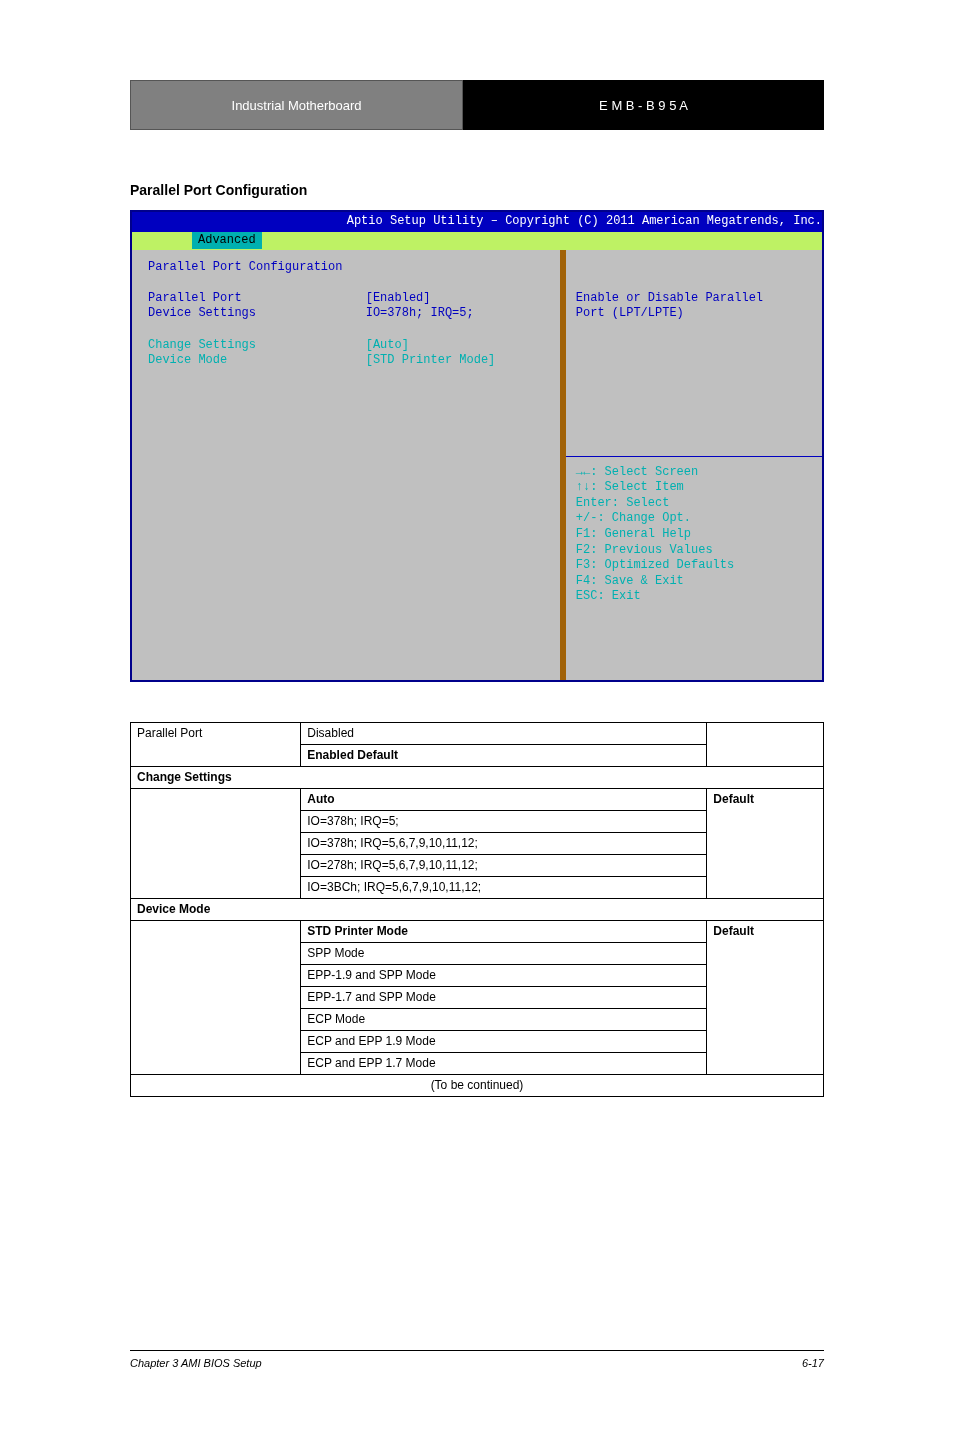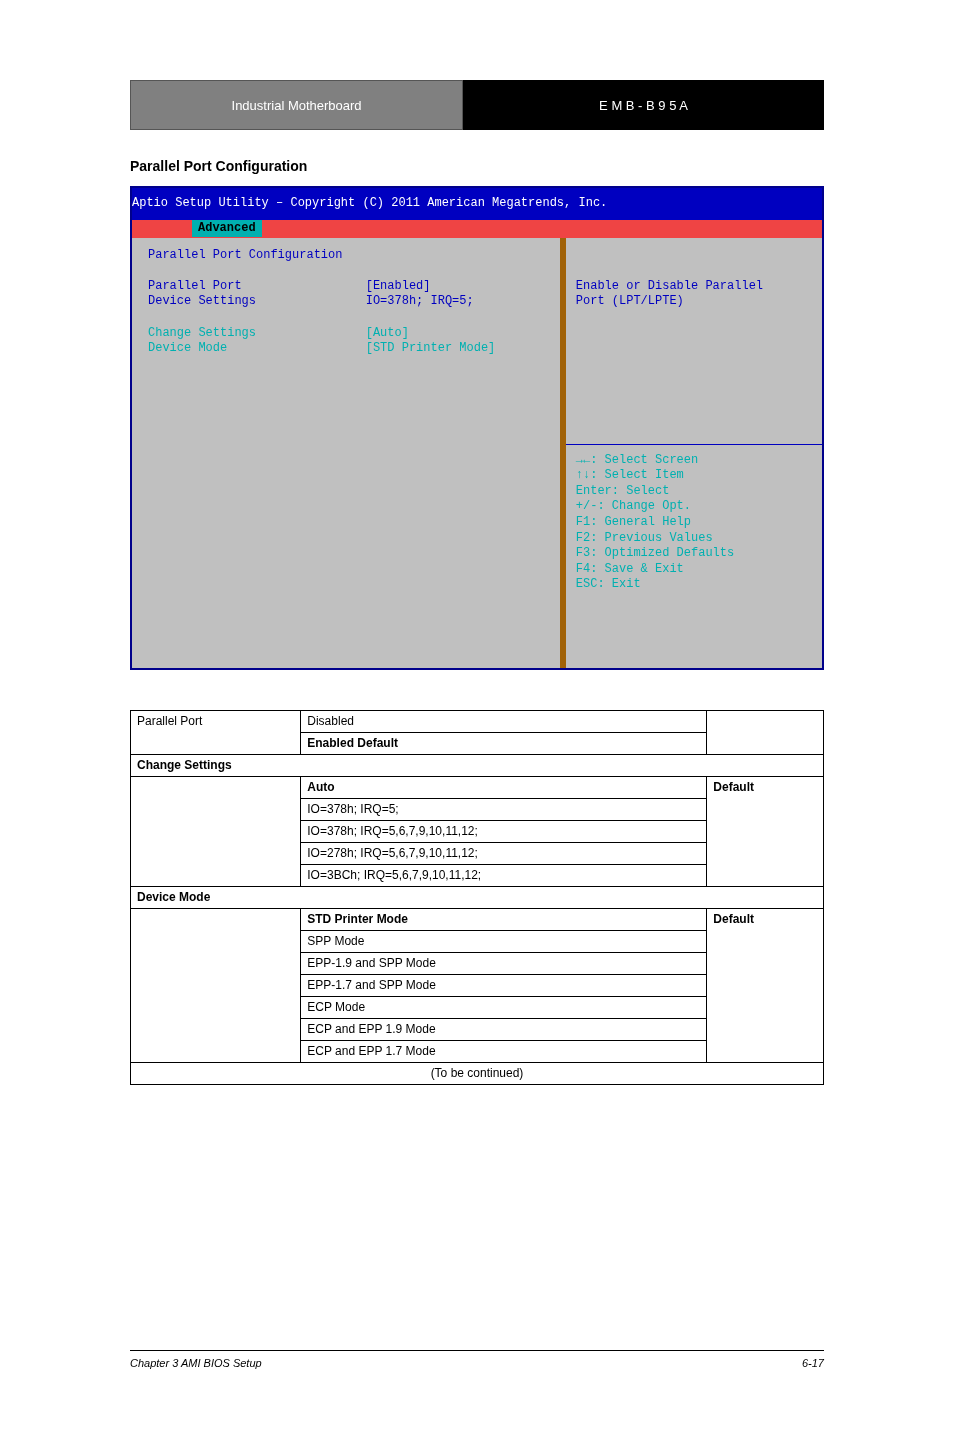--- a/index.html
+++ b/index.html
@@ -12,21 +12,21 @@
   }
   .page {
     width: 954px;
     height: 1434px;
     padding: 80px 130px 60px 130px;
     position: relative;
   }
   .header-bar {
     display: flex;
     height: 50px;
-    margin-bottom: 28px;
+    margin-bottom: 52px;
     border-radius: 12px;
   }
   .header-left {
     flex: 0 0 48%;
     background: #808080;
     border: 1px solid #555;
     display: flex;
     align-items: center;
     justify-content: center;
     color: #fff;
@@ -50,29 +50,28 @@
     width: 100%;
     border: 2px solid #00008b;
     font-family: "Courier New", monospace;
     font-size: 12px;
     line-height: 1.3;
     margin-bottom: 40px;
   }
   .bios-top {
     background: #0000c0;
     color: #fff;
-    text-align: left;
-    padding: 8px 0;
+    text-align: right;
+    padding: 2px 0;
     white-space: pre;
   }
   .bios-tabs {
-    background: #ef4444;
+    background: #bef264;
     padding: 0 60px;
     height: 18px;
-    font-weight: bold;
   }
   .bios-tab {
     background: #00b0b0;
     color: #000;
     display: inline-block;
     padding: 1px 6px;
   }
   .bios-body {
     display: flex;
     background: #c0c0c0;

